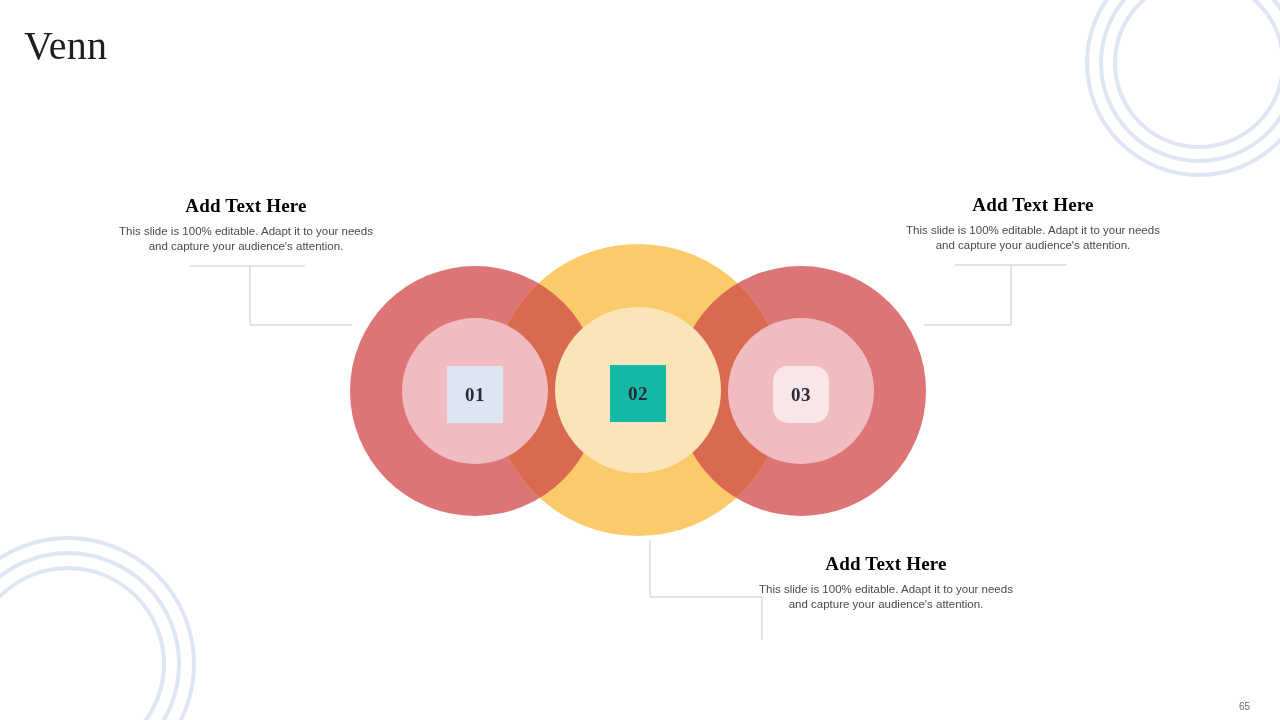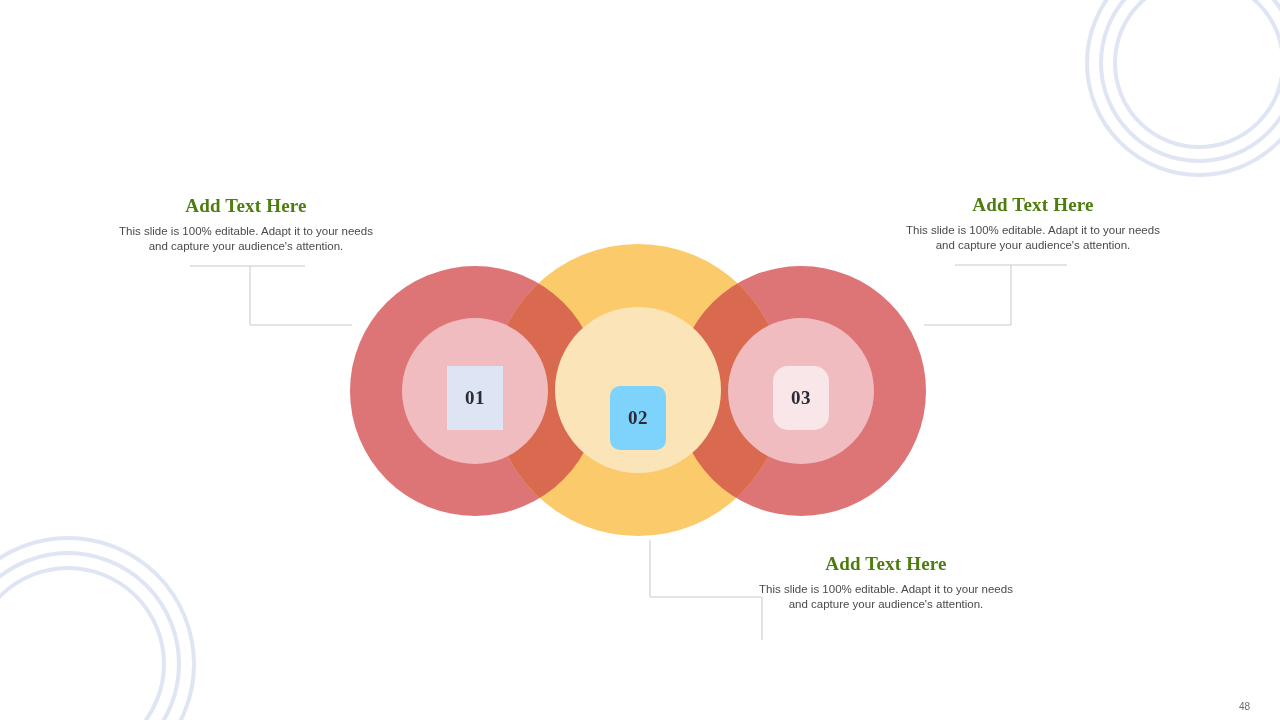--- a/index.html
+++ b/index.html
@@ -54,42 +54,42 @@
   .venn {
     position: absolute;
     left: 340px;
     top: 235px;
   }
 
   
   .chip {
     position: absolute;
     width: 56px;
-    height: 64px;
+    height: 57px;
     display: flex;
     align-items: center;
     justify-content: center;
     font-family: "Liberation Serif", serif;
     font-weight: bold;
     font-size: 19px;
     color: #2b2b35;
     letter-spacing: 0.5px;
   }
   .chip-01 { left: 447px; top: 366px; background: #dde5f4; }
-  .chip-02 { left: 610px; top: 386px; background: #7dd3fc; border-radius: 10px; }
+  .chip-02 { left: 610px; top: 365px; background: #14b8a6; }
   .chip-03 { left: 773px; top: 366px; background: #f9e6e8; border-radius: 15px; }
 
   
   .callout { position: absolute; }
   .callout h3 {
     margin: 0 0 7px 0;
     font-family: "Liberation Serif", serif;
     font-size: 19px;
     font-weight: bold;
-    color: #4d7c0f;
+    color: #000000;
     letter-spacing: 0.2px;
   }
   .callout p {
     margin: 0;
     font-size: 11.5px;
     line-height: 1.3;
     color: #4a4a4a;
     text-align: center;
   }
   .callout.center  { text-align: center; }
@@ -121,20 +121,21 @@
   </svg>
 
   <svg class="deco deco-bl" width="260" height="260" viewBox="0 0 260 260">
     <g fill="none" stroke="#dfe5f3" stroke-width="4">
       <circle cx="130" cy="130" r="126"></circle>
       <circle cx="130" cy="130" r="111"></circle>
       <circle cx="130" cy="130" r="96"></circle>
     </g>
   </svg>
 
+  <div class="page-title">Venn</div>
 
   <svg class="connectors" width="1280" height="720" viewBox="0 0 1280 720">
     <g fill="none" stroke="#c9c9c9" stroke-width="1">
 
       <path d="M190 266 H305 M250 266 V325 H352"></path>
 
       <path d="M1067 265 H955 M1011 265 V325 H924"></path>
 
       <path d="M650 540 V597 H762 M762 597 V640"></path>
     </g>
@@ -186,15 +187,15 @@
   <div class="callout callout-right center">
     <h3>Add Text Here</h3>
     <p>This slide is 100% editable. Adapt it to your needs and capture your audience's attention.</p>
   </div>
 
   <div class="callout callout-bottom center">
     <h3>Add Text Here</h3>
     <p>This slide is 100% editable. Adapt it to your needs and capture your audience's attention.</p>
   </div>
 
-  <div class="page-number">48</div>
+  <div class="page-number">65</div>
 
 </div>
 
 </body></html>

